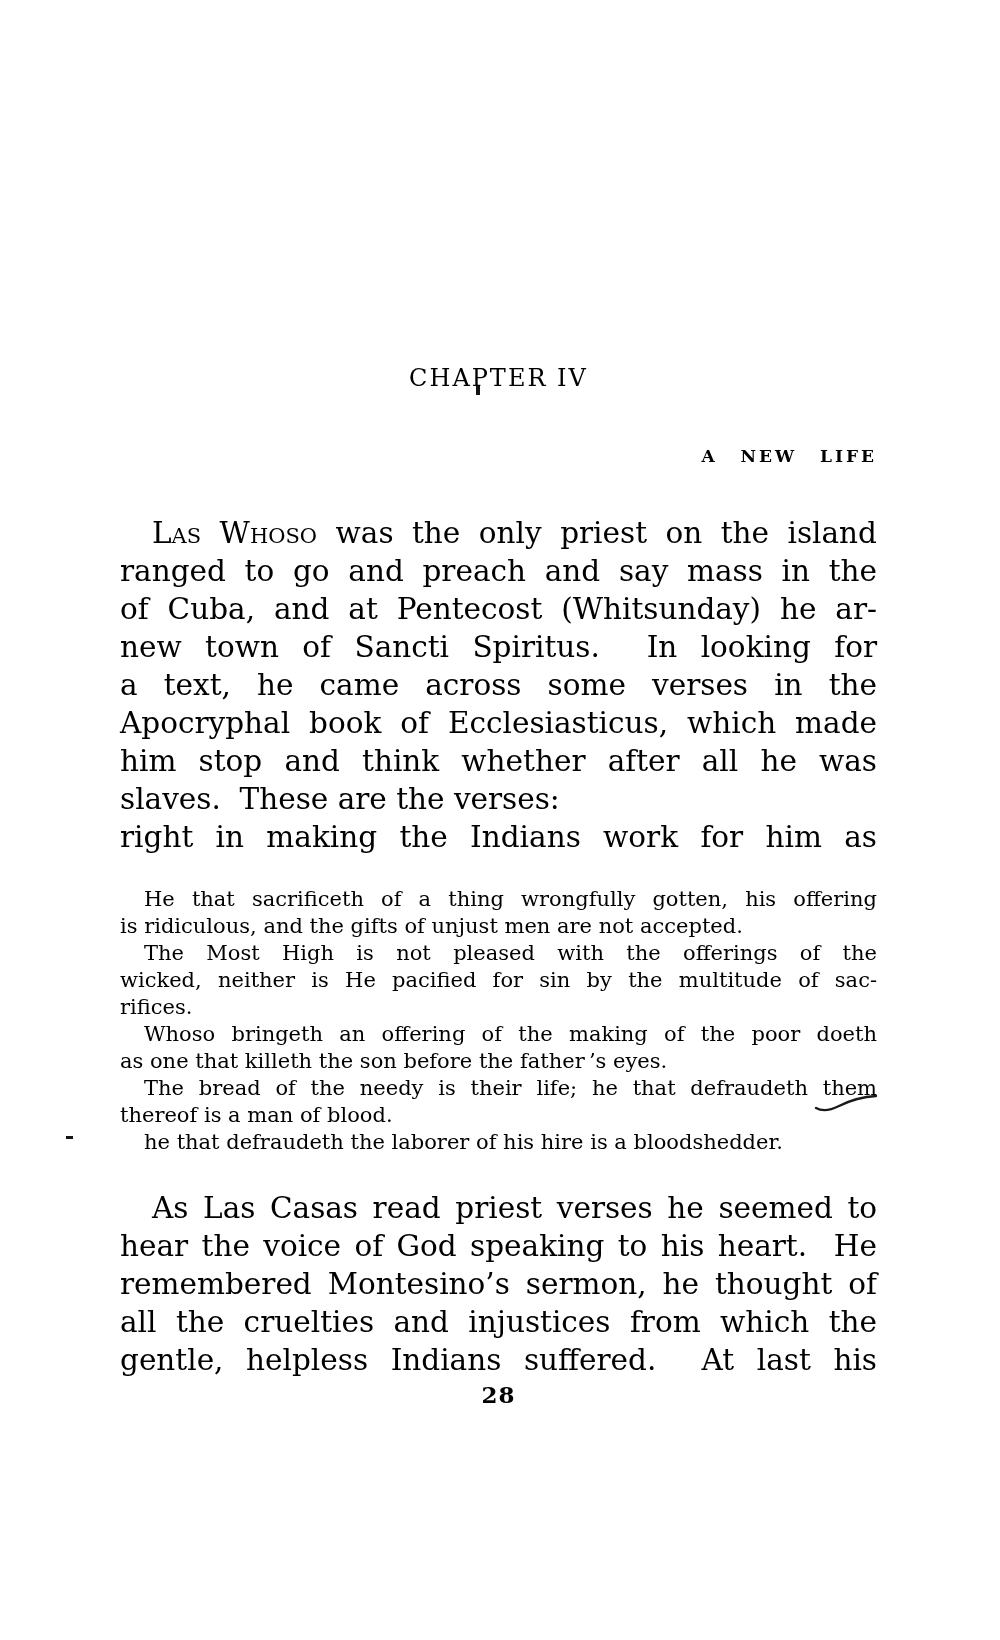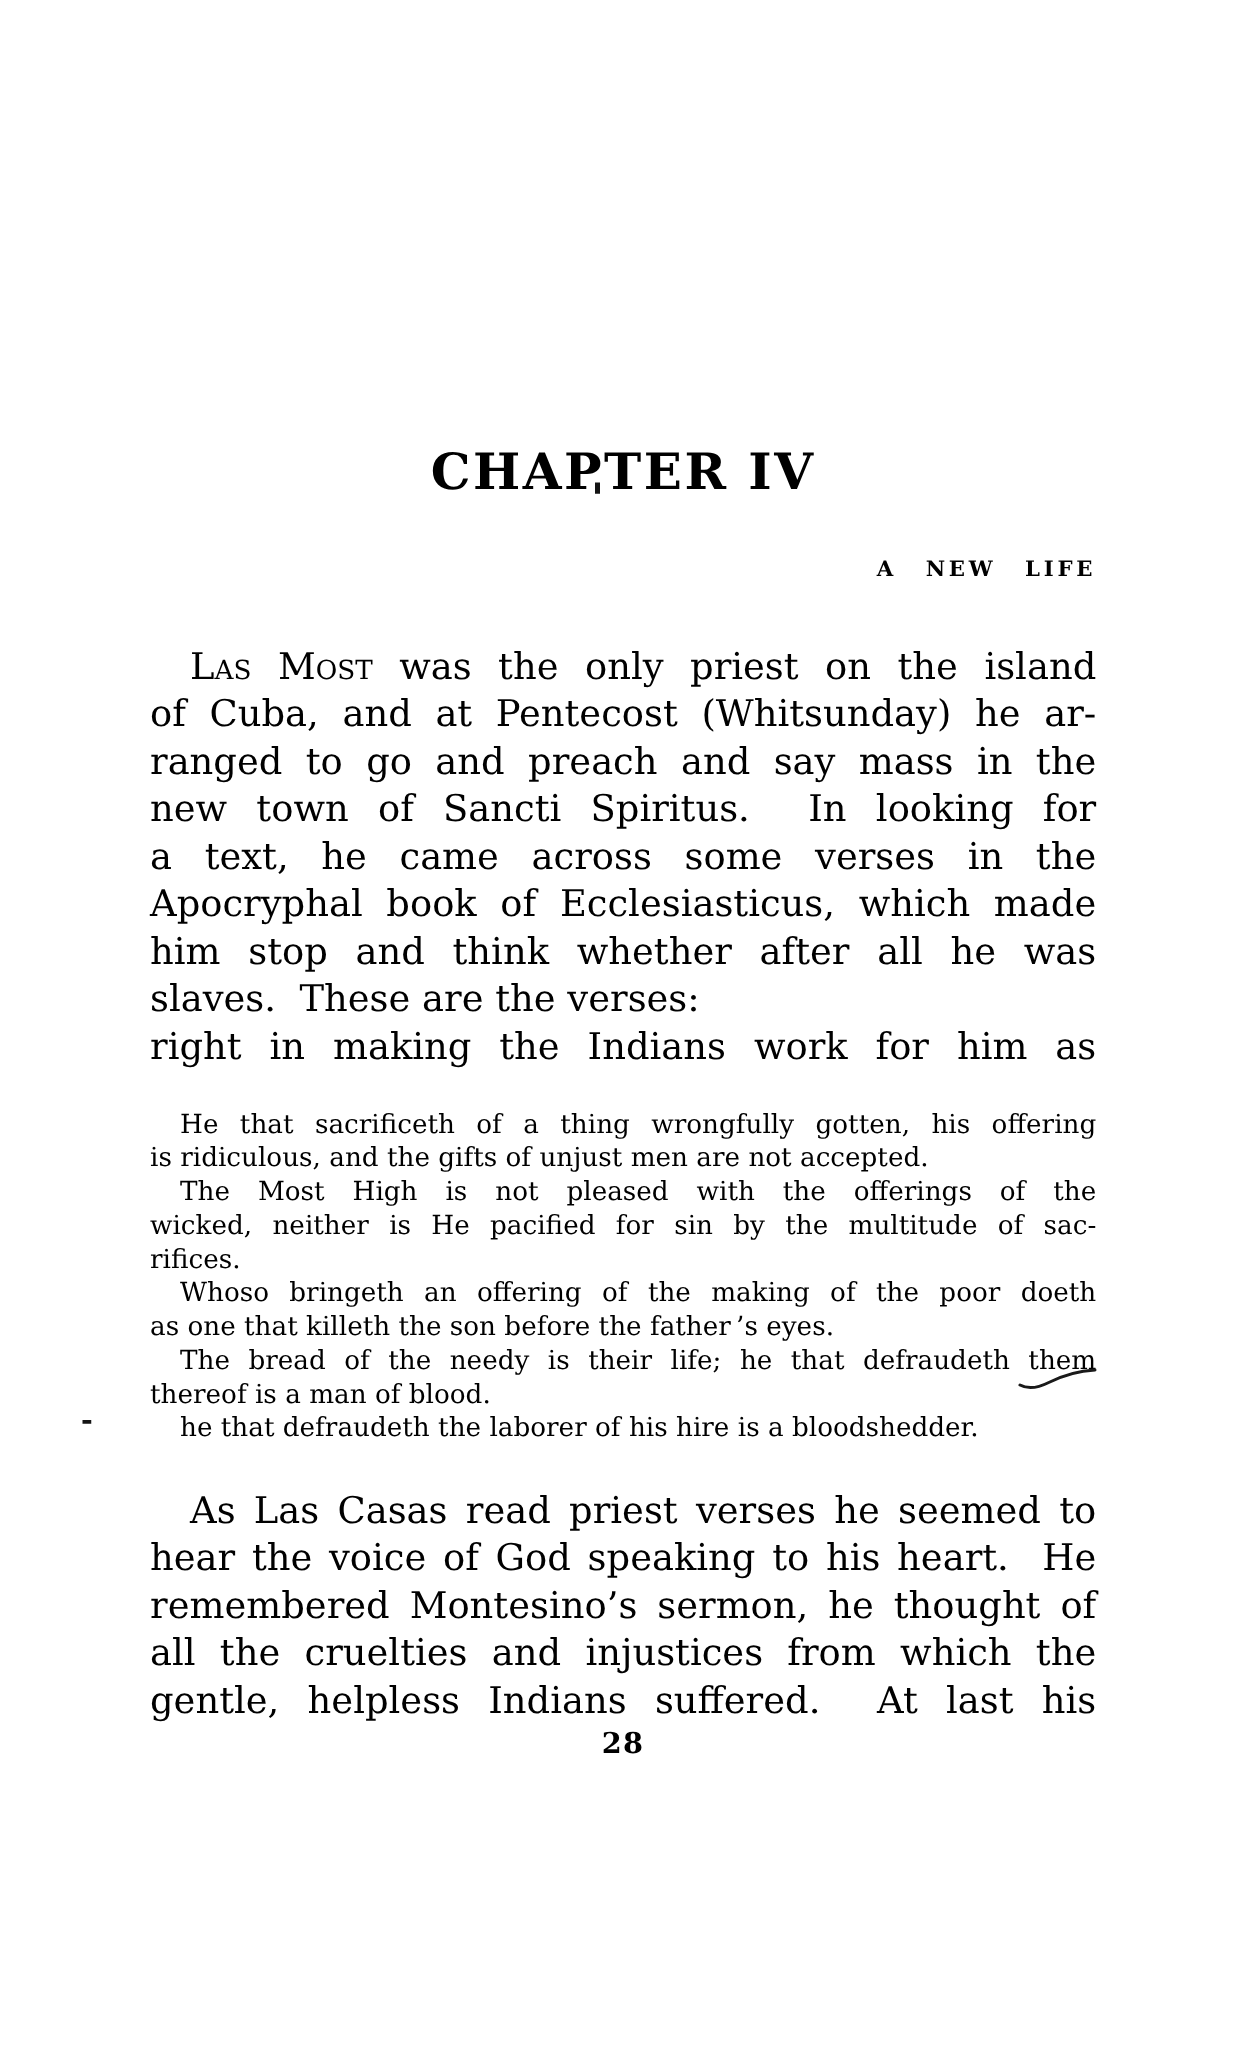--- a/index.html
+++ b/index.html
@@ -19,24 +19,24 @@
     background: #ffffff;
   }
   .content {
     position: relative;
     margin-left: 120px;
     width: 757px;
   }
   .chapter-title {
     margin-top: 356px;
     text-align: center;
-    font-size: 40px;
+    font-size: 24px;
     line-height: 44px;
     letter-spacing: 2px;
-    font-weight: 700;
+    font-weight: 400;
   }
   .chapter-subtitle {
     margin-top: 44px;
     text-align: right;
     font-size: 17px;
     line-height: 24px;
     font-weight: 700;
     letter-spacing: 3px;
     word-spacing: 14px;
   }
@@ -90,23 +90,23 @@
   <span class="speck speck-top"></span>
   <span class="speck speck-left"></span>
 
   <div class="content">
 
     <div class="chapter-title">CHAPTER IV</div>
 
     <div class="chapter-subtitle">A NEW LIFE</div>
 
     <div class="para para-1">
-        <div class="line"><span class="sc">Las Most</span> was the only priest on the island</div>
+        <div class="line"><span class="sc">Las Whoso</span> was the only priest on the island</div>
+        <div class="line">ranged to go and preach and say mass in the</div>
         <div class="line">of Cuba, and at Pentecost (Whitsunday) he ar-</div>
-        <div class="line">ranged to go and preach and say mass in the</div>
         <div class="line">new town of Sancti Spiritus.  In looking for</div>
         <div class="line">a text, he came across some verses in the</div>
         <div class="line">Apocryphal book of Ecclesiasticus, which made</div>
         <div class="line">him stop and think whether after all he was</div>
         <div class="line flush">slaves.  These are the verses:</div>
         <div class="line">right in making the Indians work for him as</div>
       </div>
 
     <div class="quote-block">
       <svg class="pen-mark" viewBox="0 0 66 20" xmlns="http://www.w3.org/2000/svg">

